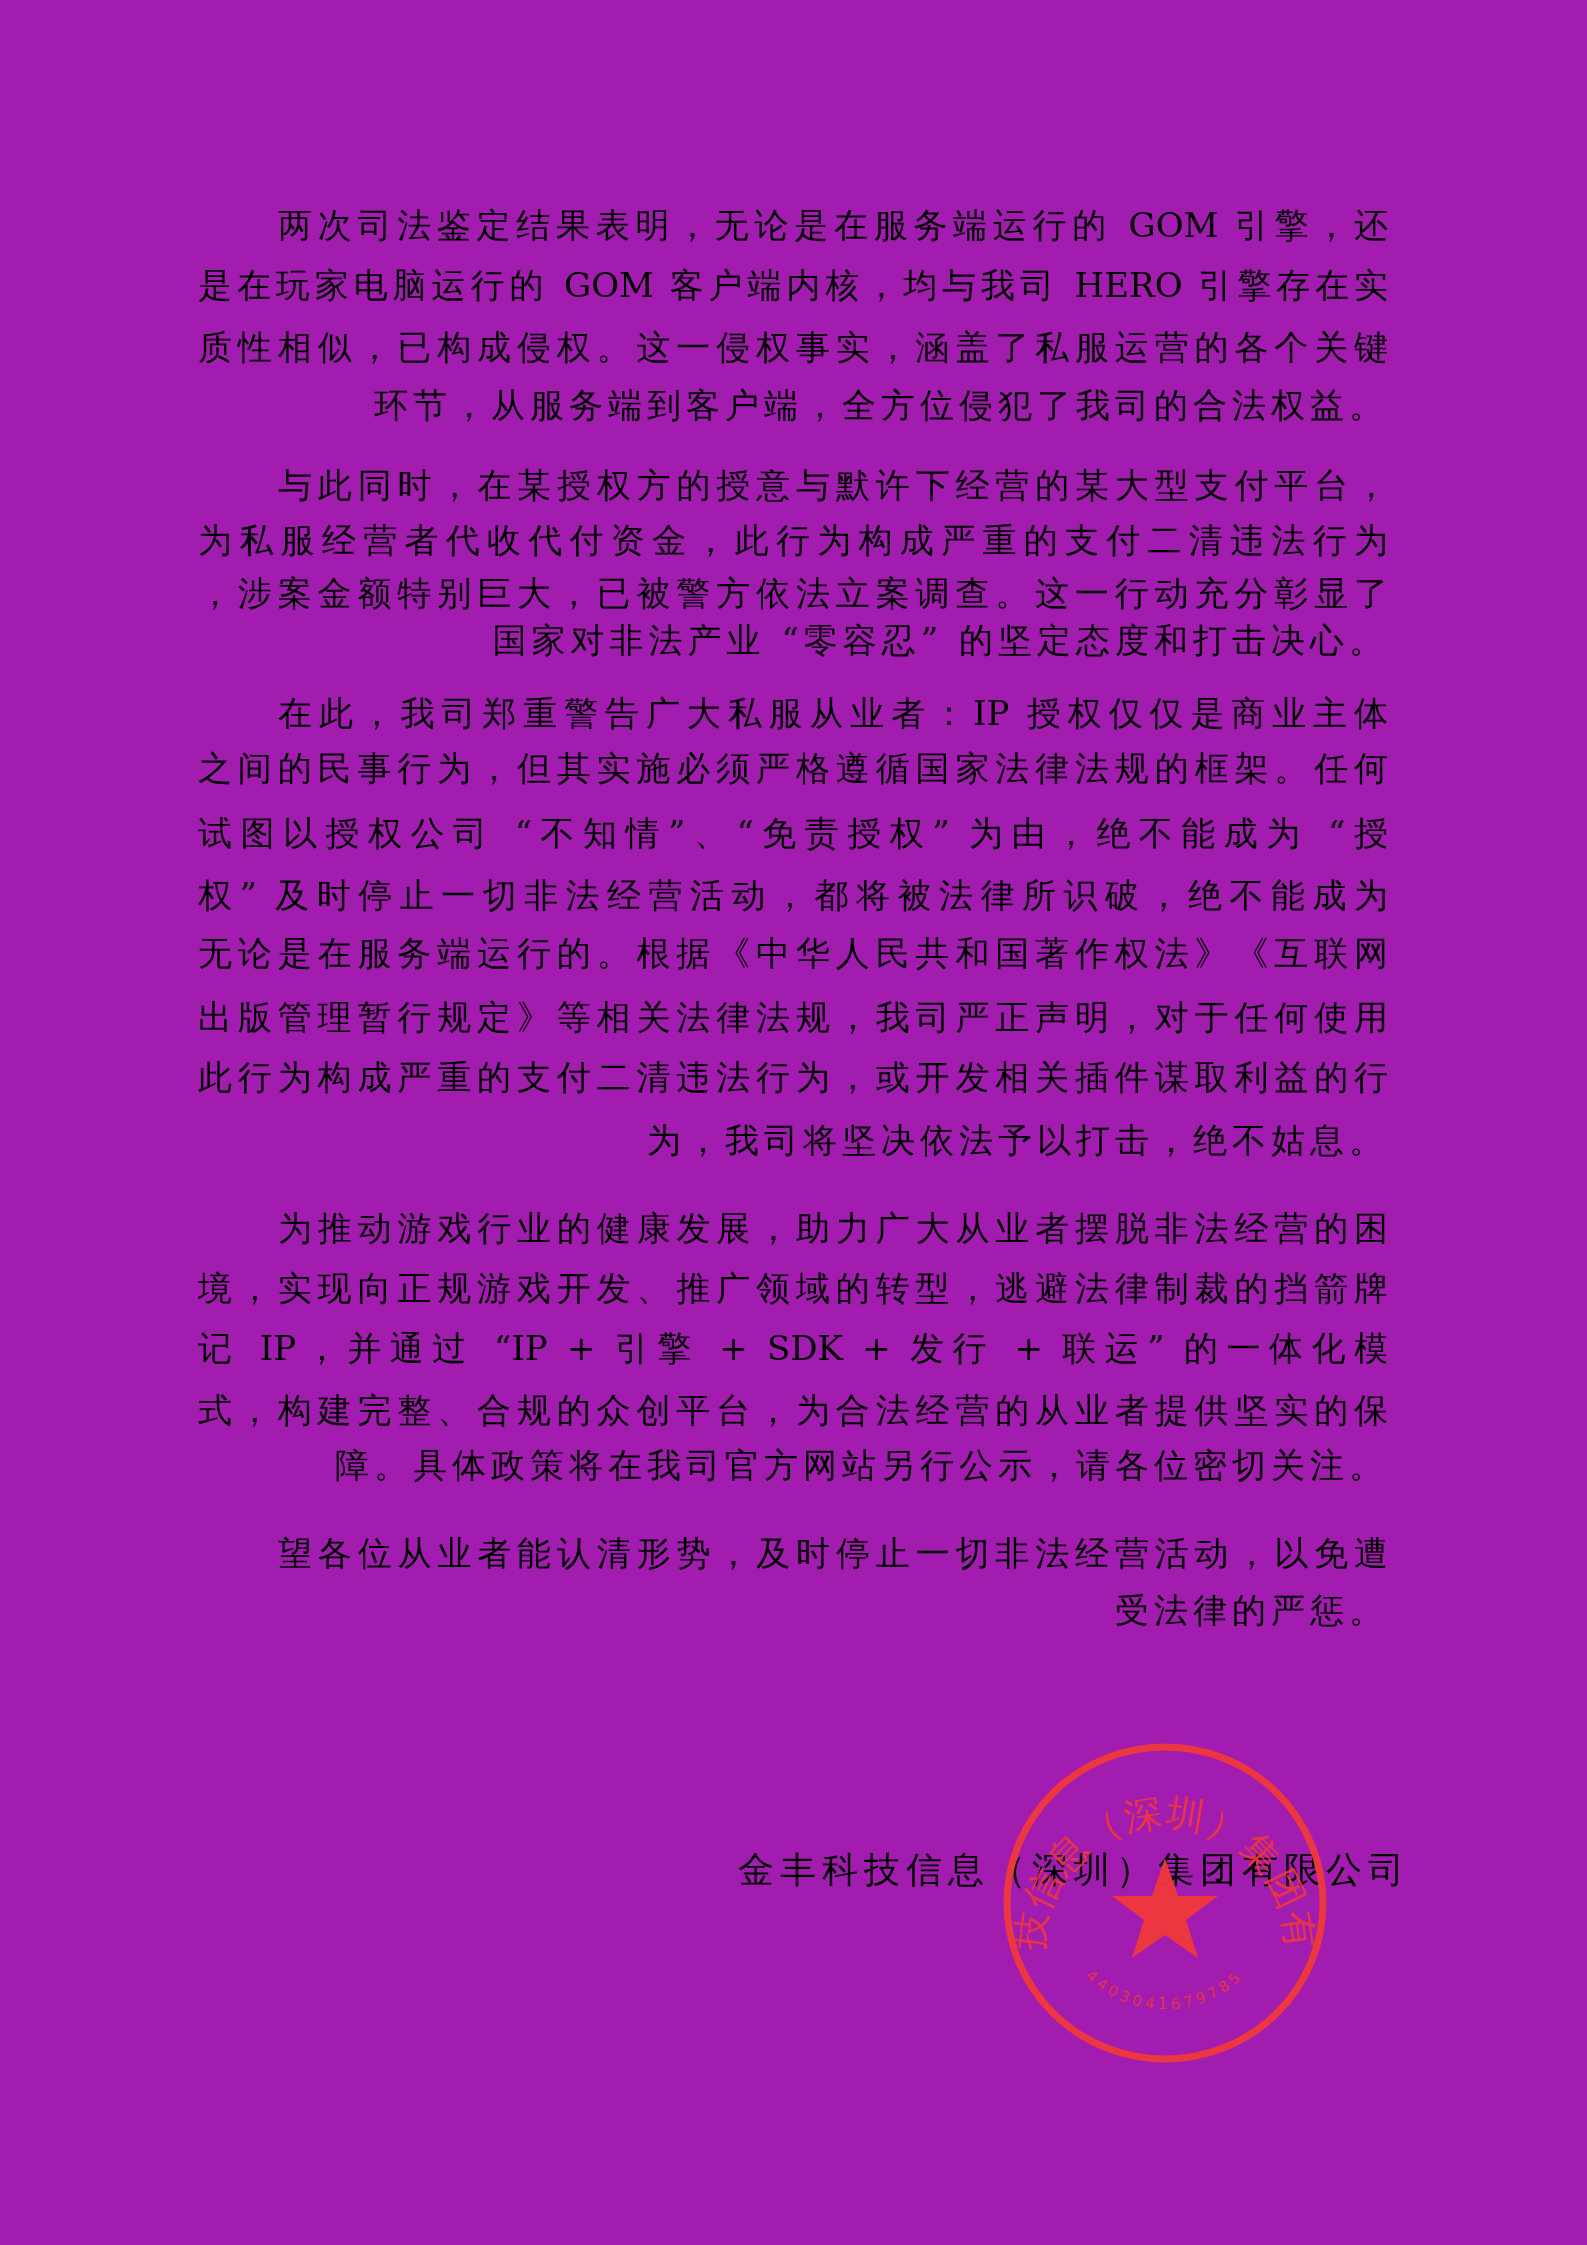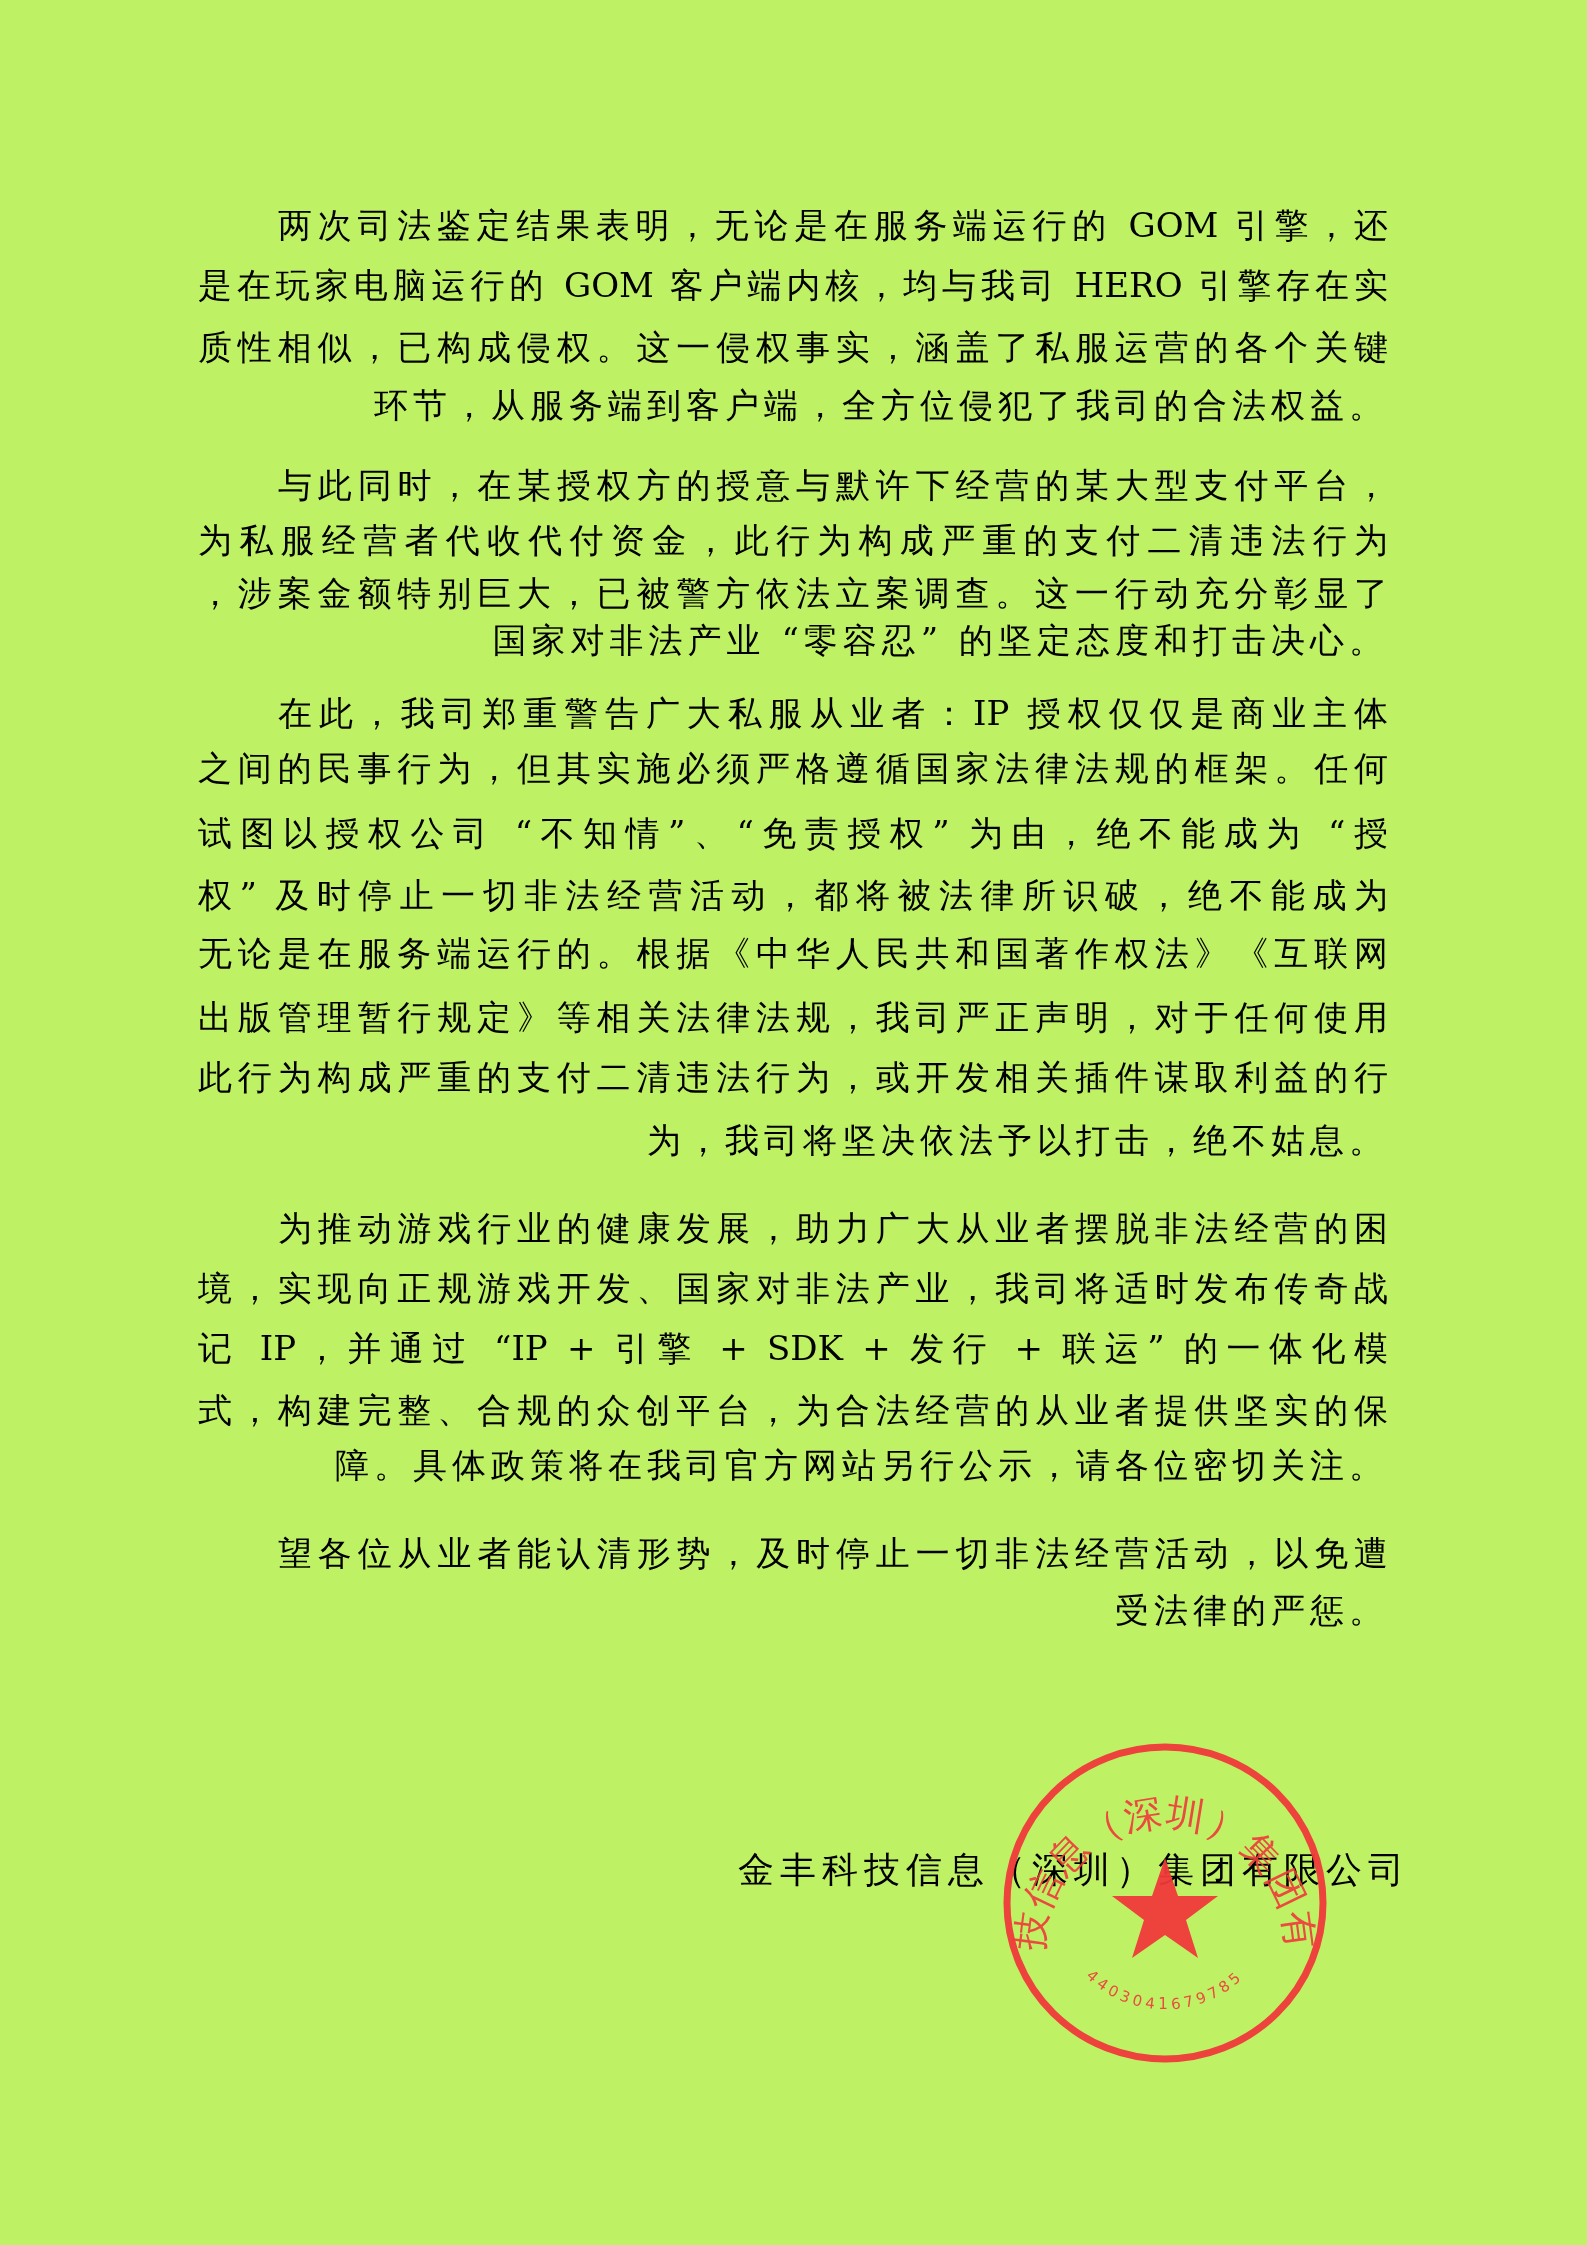--- a/index.html
+++ b/index.html
@@ -1,18 +1,18 @@
 <!DOCTYPE html>
 <html><head>
 <meta charset="utf-8">
 <style>
   html, body { margin: 0; padding: 0; background: #ffffff; }
   body { width: 1587px; height: 2245px; position: relative; overflow: hidden;
          font-family: "DejaVu Serif", "Liberation Serif", serif; color: #000; }
-  .page { position: absolute; left: 0; top: 0; width: 1587px; height: 2245px; background: #bef264; }
+  .page { position: absolute; left: 0; top: 0; width: 1587px; height: 2245px; background: #a21caf; }
   .line { position: absolute; left: 198px; width: 1190px; height: 48px; line-height: 48px;
           font-size: 34px; white-space: nowrap; overflow: visible; }
   .line.full { text-align: justify; text-align-last: justify; }
   .line.indent { left: 278px; width: 1110px; }
   .line.last { text-align: right; letter-spacing: 5px; }
   .sig { position: absolute; font-size: 36px; line-height: 48px; white-space: nowrap; letter-spacing: 6px; z-index: 1; }
   .seal { position: absolute; left: 1000px; top: 1740px; width: 330px; height: 326px; z-index: 2; pointer-events: none; }
 </style>
 </head>
 <body>
@@ -39,21 +39,21 @@
     <div class="line full" style="top:809px">试图以授权公司 “不知情”、“免责授权” 为由，绝不能成为 “授</div>
     <div class="line full" style="top:871px">权” 及时停止一切非法经营活动，都将被法律所识破，绝不能成为</div>
     <div class="line full" style="top:929px">无论是在服务端运行的。根据《中华人民共和国著作权法》《互联网</div>
     <div class="line full" style="top:993px">出版管理暂行规定》等相关法律法规，我司严正声明，对于任何使用</div>
     <div class="line full" style="top:1053px">此行为构成严重的支付二清违法行为，或开发相关插件谋取利益的行</div>
     <div class="line last" style="top:1116px">为，我司将坚决依法予以打击，绝不姑息。</div>
   </div>
 
   <div>
     <div class="line full indent" style="top:1204px">为推动游戏行业的健康发展，助力广大从业者摆脱非法经营的困</div>
-    <div class="line full" style="top:1264px">境，实现向正规游戏开发、国家对非法产业，我司将适时发布传奇战</div>
+    <div class="line full" style="top:1264px">境，实现向正规游戏开发、推广领域的转型，逃避法律制裁的挡箭牌</div>
     <div class="line full" style="top:1324px">记 IP，并通过 “IP + 引擎 + SDK + 发行 + 联运” 的一体化模</div>
     <div class="line full" style="top:1386px">式，构建完整、合规的众创平台，为合法经营的从业者提供坚实的保</div>
     <div class="line last" style="top:1441px">障。具体政策将在我司官方网站另行公示，请各位密切关注。</div>
   </div>
 
   <div>
     <div class="line full indent" style="top:1529px">望各位从业者能认清形势，及时停止一切非法经营活动，以免遭</div>
     <div class="line last" style="top:1586px">受法律的严惩。</div>
   </div>
 

